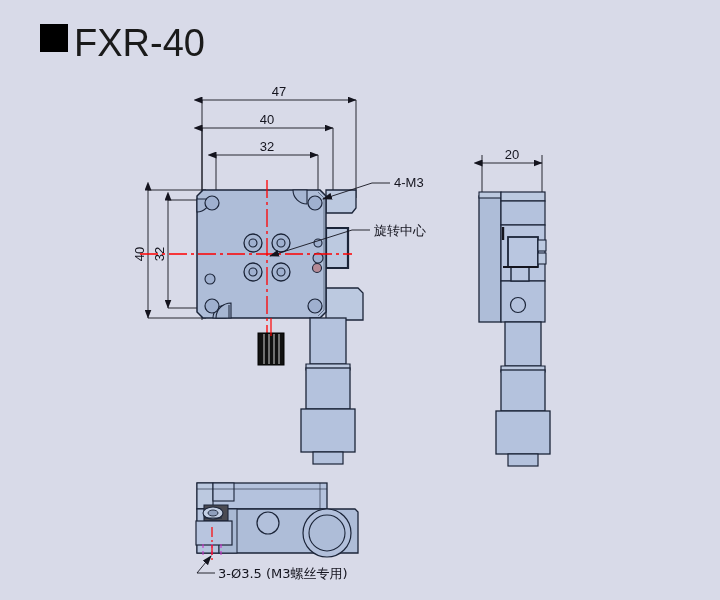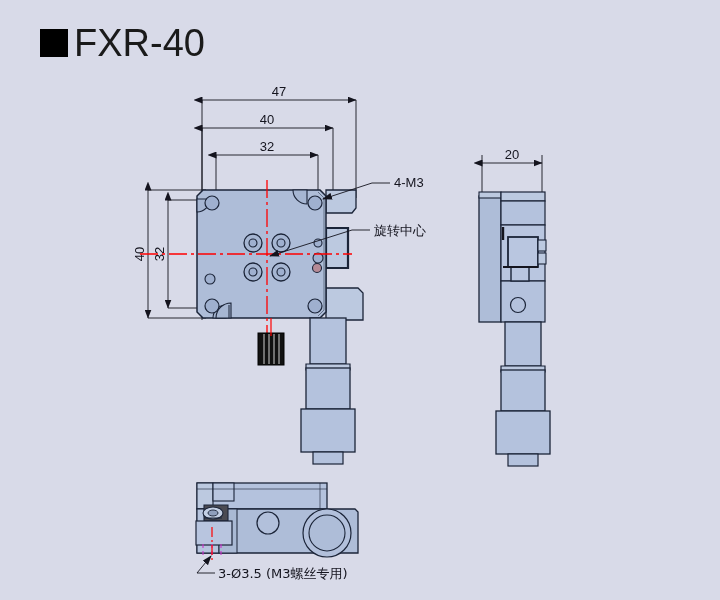--- a/index.html
+++ b/index.html
@@ -18,21 +18,20 @@
     position: relative;
     width: 720px;
     height: 600px;
     background: #d8dae8;
   }
   .title-row {
     position: absolute;
     left: 40px;
     top: 24px;
     display: flex;
-    align-items: center;
     gap: 6px;
   }
   .title-bullet {
     width: 28px;
     height: 28px;
     background: #000000;
     display: block;
   }
   .title-text {
     font-size: 38px;

